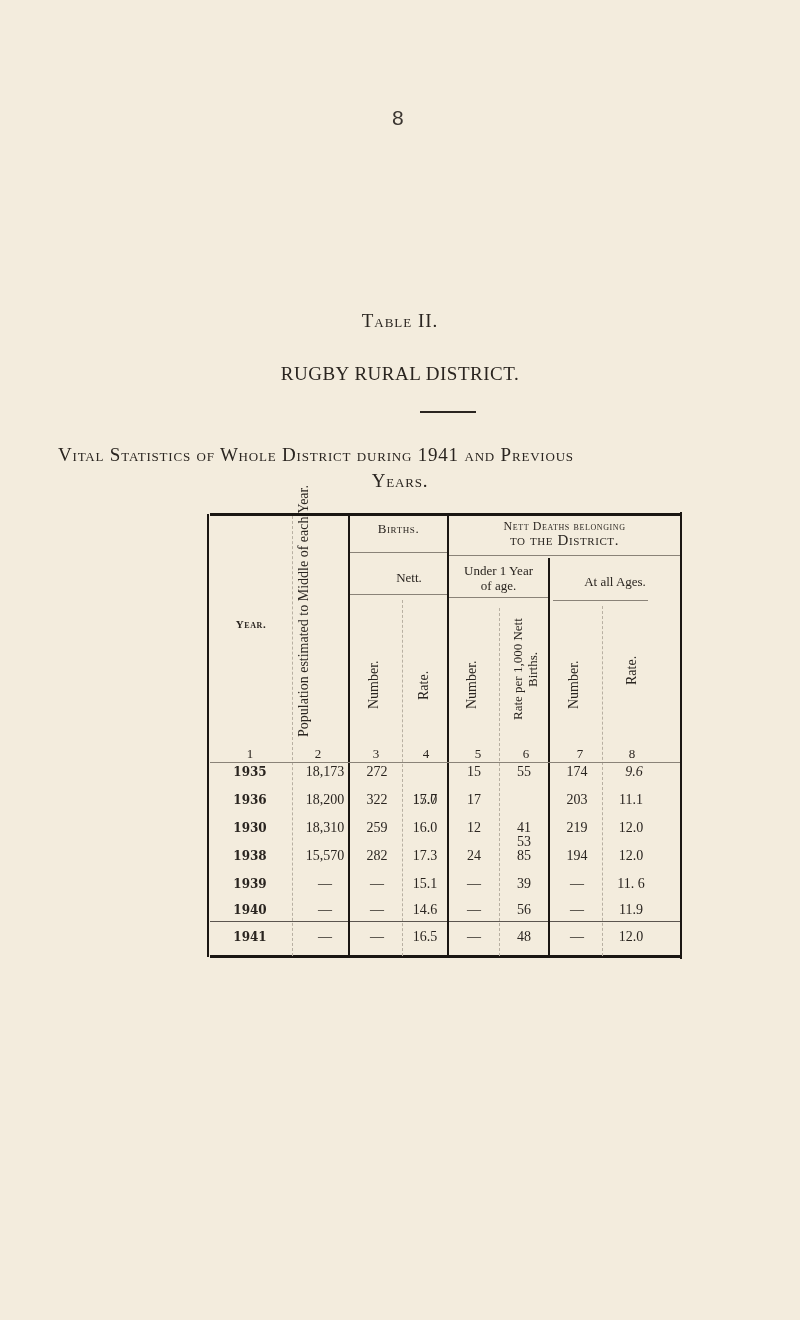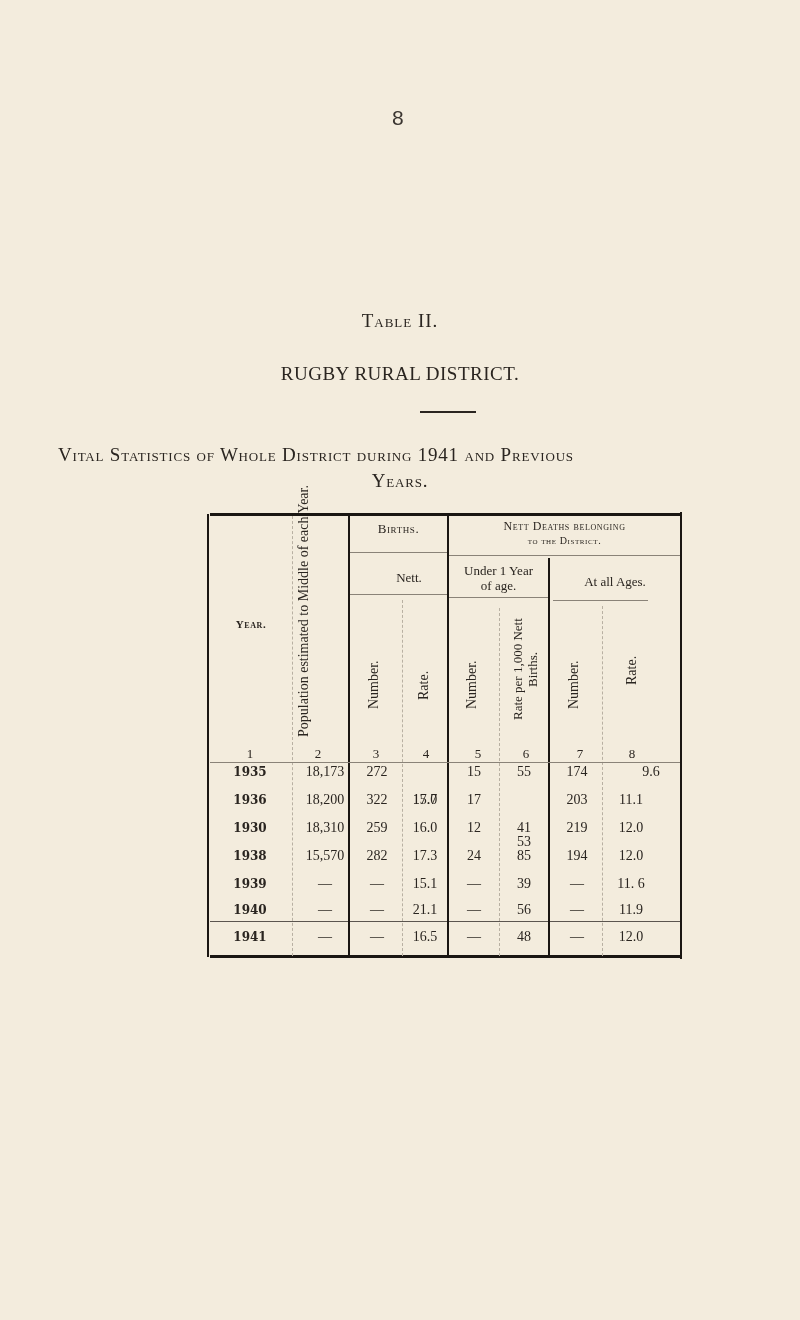--- a/index.html
+++ b/index.html
@@ -74,21 +74,21 @@
 
   <div class="hdr smallcaps" style="left:210px; width:82px; top:617px; font-size:11px; font-weight:bold;">Year.</div>
   <div class="vtext" style="left:296px; top:522px; width:50px; height:215px;">Population estimated to Middle of each Year.</div>
 
   <div class="hdr smallcaps" style="left:350px; width:97px; top:521px; font-size:13px;">Births.</div>
   <div class="hdr" style="left:350px; width:118px; top:570px;">Nett.</div>
   <div class="vtext" style="left:366px; top:640px; width:20px; height:90px;">Number.</div>
   <div class="vtext" style="left:416px; top:660px; width:20px; height:50px;">Rate.</div>
 
   <div class="hdr smallcaps" style="left:449px; width:231px; top:520px; font-size:12px; line-height:13px;">Nett Deaths belonging</div>
-  <div class="hdr smallcaps" style="left:449px; width:231px; top:534px; font-size:10px; line-height:13px;">to the District.</div>
+  <div class="hdr smallcaps" style="left:449px; width:231px; top:534px; font-size:15px; line-height:13px;">to the District.</div>
 
   <div class="hdr" style="left:449px; width:99px; top:563px;">Under 1 Year</div>
   <div class="hdr" style="left:449px; width:99px; top:578px;">of age.</div>
   <div class="vtext" style="left:464px; top:640px; width:20px; height:90px;">Number.</div>
   <div class="vtext" style="left:510px; top:604px; width:32px; height:130px; white-space:normal; font-size:13px;">Rate per 1,000 Nett Births.</div>
 
   <div class="hdr" style="left:550px; width:130px; top:574px;">At all Ages.</div>
   <div class="vtext" style="left:566px; top:640px; width:20px; height:90px;">Number.</div>
   <div class="vtext" style="left:624px; top:645px; width:20px; height:50px;">Rate.</div>
 
@@ -102,21 +102,21 @@
   <div class="colnum" style="left:612px; top:746px;">8</div>
 
   <div>
     <div class="cell year" style="left:225px; width:50px; top:765px;">1935</div>
     <div class="cell" style="left:295px; width:60px; top:764px;">18,173</div>
     <div class="cell" style="left:355px; width:44px; top:764px;">272</div>
     <div class="cell" style="left:404px; width:42px; top:764px;margin-top:28px;">15.0</div>
     <div class="cell" style="left:452px; width:44px; top:764px;">15</div>
     <div class="cell" style="left:500px; width:48px; top:764px;">55</div>
     <div class="cell" style="left:553px; width:48px; top:764px;">174</div>
-    <div class="cell" style="left:624px; width:54px; top:764px;">9.6</div>
+    <div class="cell" style="left:607px; width:54px; top:764px;font-style:italic;">9.6</div>
   </div>
   <div>
     <div class="cell year" style="left:225px; width:50px; top:793px;">1936</div>
     <div class="cell" style="left:295px; width:60px; top:792px;">18,200</div>
     <div class="cell" style="left:355px; width:44px; top:792px;">322</div>
     <div class="cell" style="left:404px; width:42px; top:792px;">17.7</div>
     <div class="cell" style="left:452px; width:44px; top:792px;">17</div>
     <div class="cell" style="left:500px; width:48px; top:792px;margin-top:42px;">53</div>
     <div class="cell" style="left:553px; width:48px; top:792px;">203</div>
     <div class="cell" style="left:604px; width:54px; top:792px;">11.1</div>
@@ -148,21 +148,21 @@
     <div class="cell" style="left:404px; width:42px; top:876px;">15.1</div>
     <div class="cell" style="left:452px; width:44px; top:876px;">—</div>
     <div class="cell" style="left:500px; width:48px; top:876px;">39</div>
     <div class="cell" style="left:553px; width:48px; top:876px;">—</div>
     <div class="cell" style="left:604px; width:54px; top:876px;">11. 6</div>
   </div>
   <div>
     <div class="cell year" style="left:225px; width:50px; top:903px;">1940</div>
     <div class="cell" style="left:295px; width:60px; top:902px;">—</div>
     <div class="cell" style="left:355px; width:44px; top:902px;">—</div>
-    <div class="cell" style="left:404px; width:42px; top:902px;">21.1</div>
+    <div class="cell" style="left:404px; width:42px; top:902px;">14.6</div>
     <div class="cell" style="left:452px; width:44px; top:902px;">—</div>
     <div class="cell" style="left:500px; width:48px; top:902px;">56</div>
     <div class="cell" style="left:553px; width:48px; top:902px;">—</div>
     <div class="cell" style="left:604px; width:54px; top:902px;">11.9</div>
   </div>
   <div>
     <div class="cell year" style="left:225px; width:50px; top:930px;">1941</div>
     <div class="cell" style="left:295px; width:60px; top:929px;">—</div>
     <div class="cell" style="left:355px; width:44px; top:929px;">—</div>
     <div class="cell" style="left:404px; width:42px; top:929px;">16.5</div>

